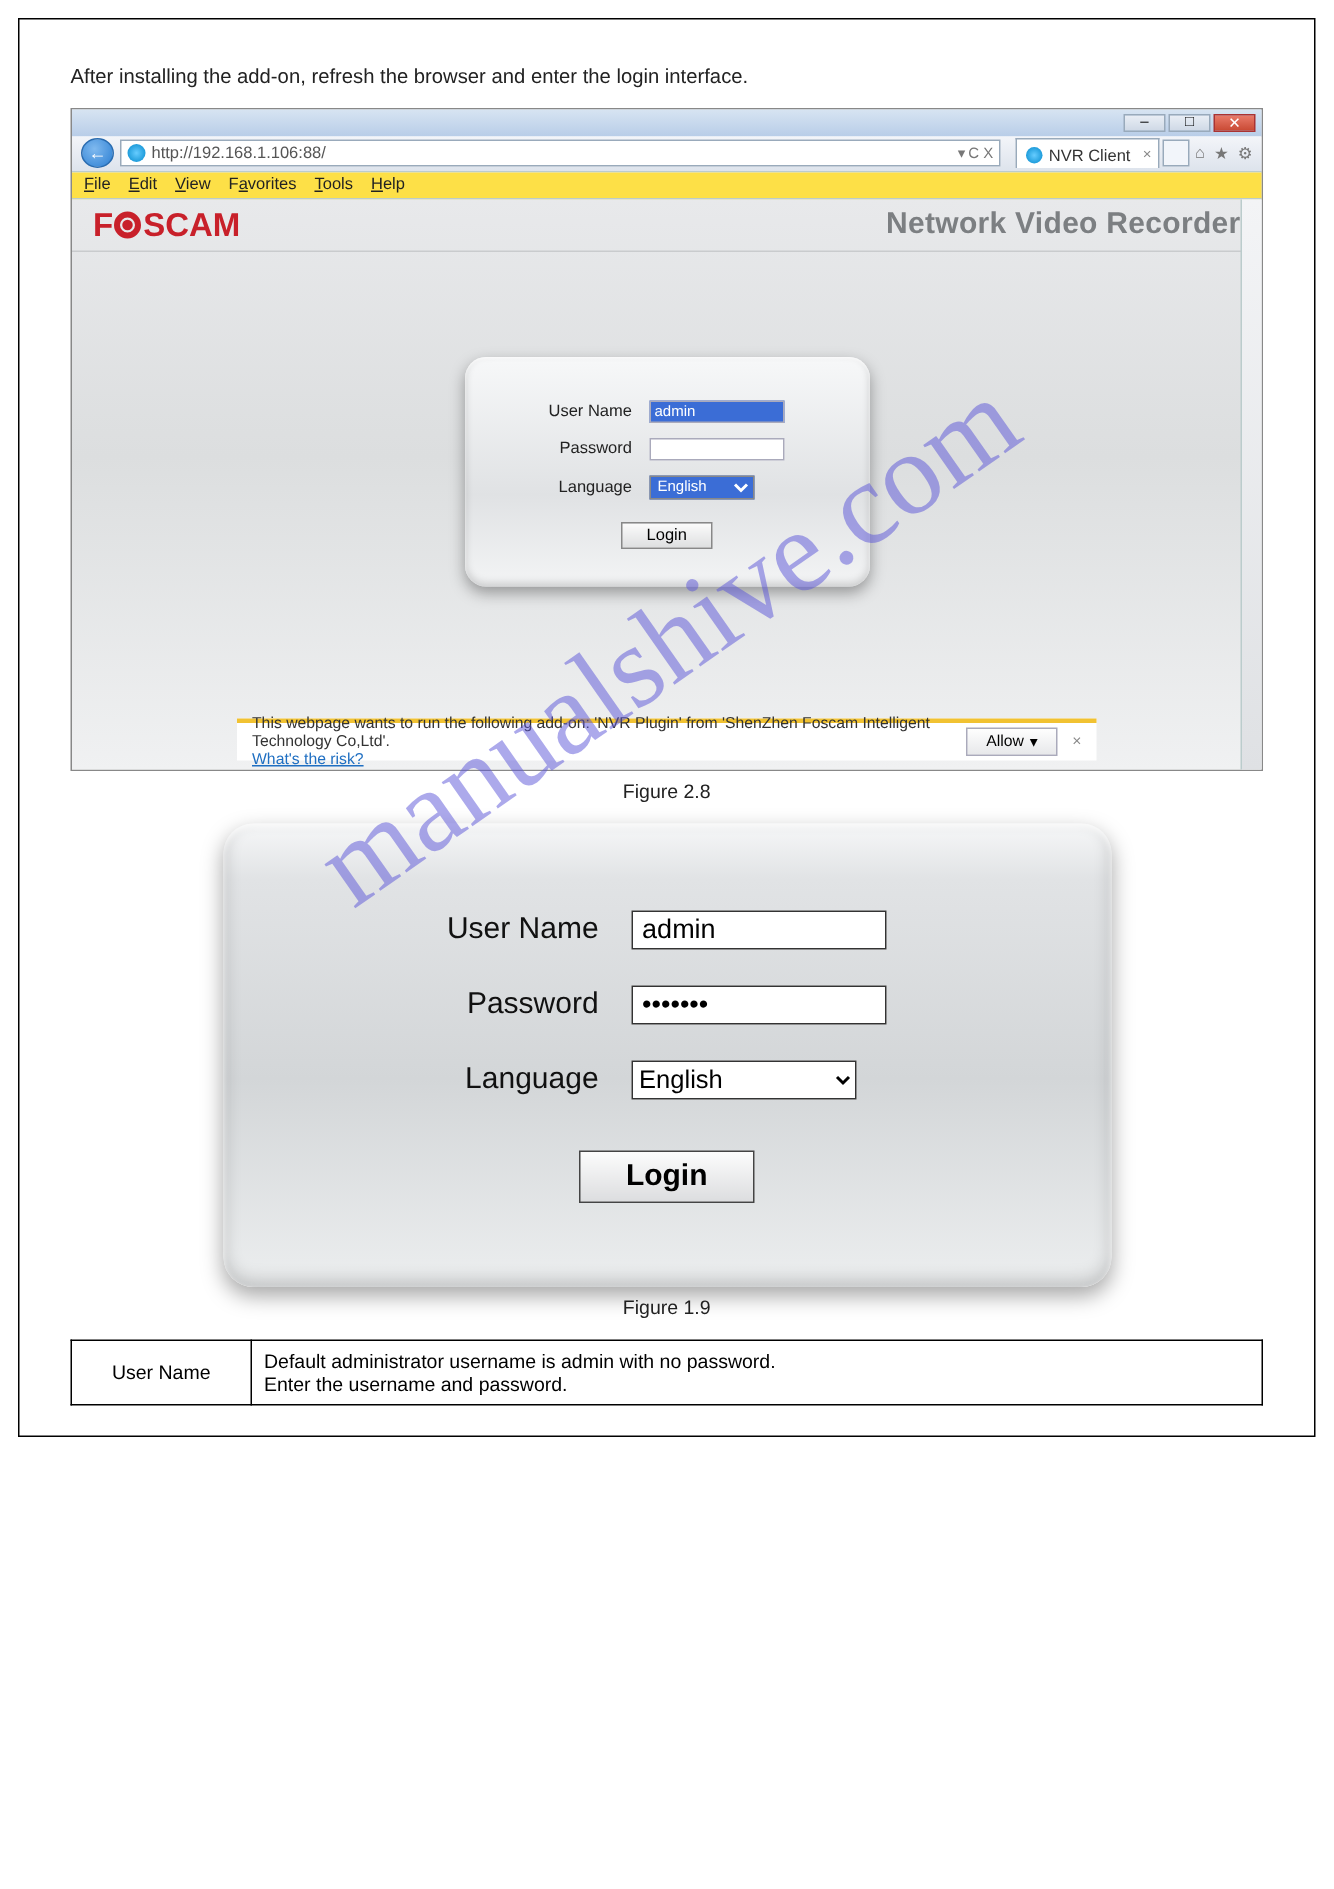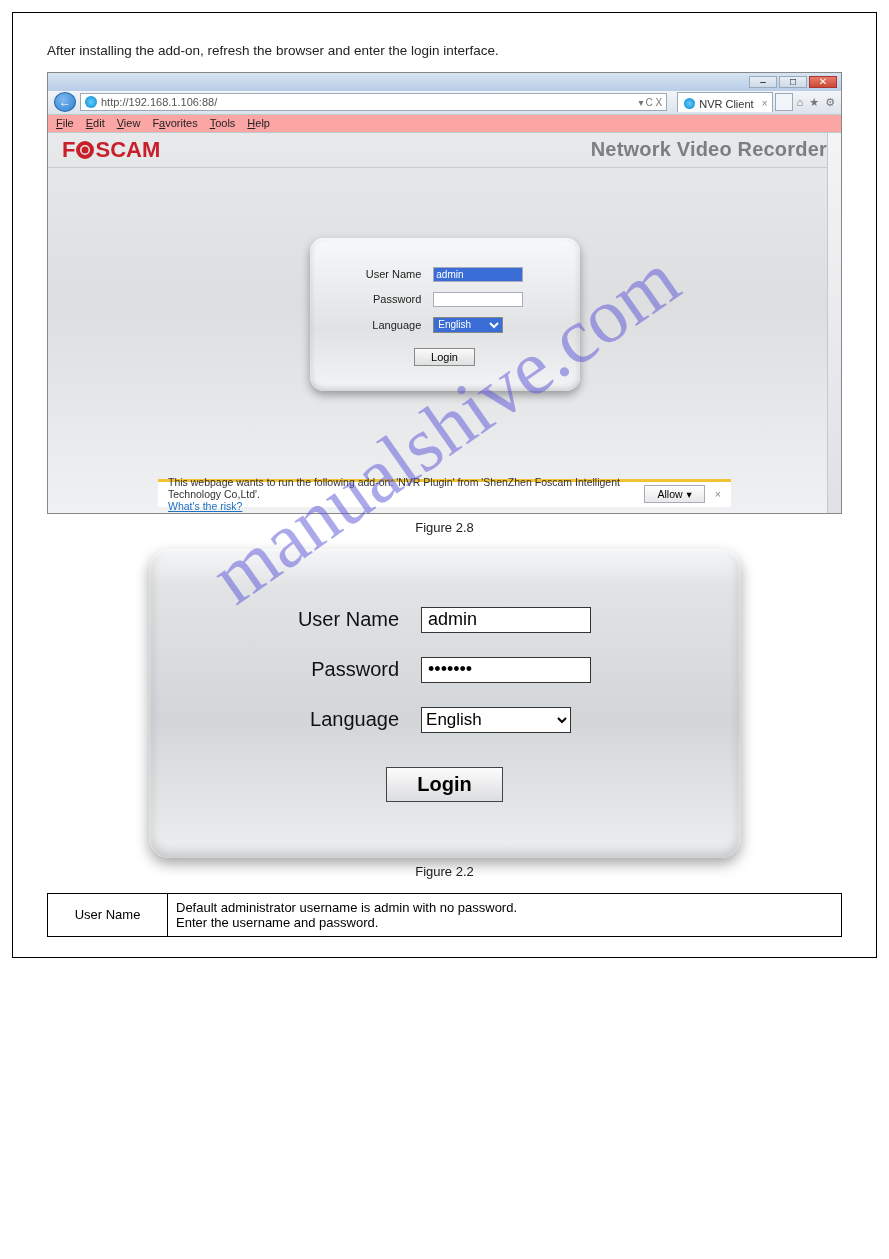--- a/index.html
+++ b/index.html
@@ -22,21 +22,21 @@
   .back-btn { width:22px; height:20px; background: radial-gradient(circle at 40% 35%, #7fb9ef, #2b7ed2); border-radius:50%; border:1px solid #2a6cb0; display:flex; align-items:center; justify-content:center; color:#fff; font-size:12px;}
   .addr-bar { flex:1; background:#fff; border:1px solid #9ab; height:18px; display:flex; align-items:center; padding:0 4px; gap:4px;}
   .ie-icon { width:12px; height:12px; background:radial-gradient(circle,#6cf,#08c); border-radius:50%; }
   .addr-text { flex:1; color:#555; white-space:nowrap; overflow:hidden;}
   .refresh-seg { display:flex; gap:2px; align-items:center; color:#777; font-size:10px;}
   .tab-area { display:flex; align-items:center; gap:2px; padding-left:6px;}
   .tab { background:#fff; border:1px solid #9ab; border-bottom:none; height:20px; padding:2px 18px 0 6px; font-size:11px; display:flex; align-items:center; gap:4px; position:relative;}
   .tab .x { position:absolute; right:4px; color:#888; font-size:10px;}
   .tab-icon{width:11px;height:11px;background:radial-gradient(circle,#6cf,#08c);border-radius:50%;}
   .newtab{width:18px;height:18px;border:1px solid #9ab;background:#f2f5fa;}
-  .menu-row { height:18px; background:#fca5a5; border-bottom:1px solid #bcc; display:flex; align-items:center; gap:12px; padding:0 8px; font-size:11px; color:#222;}
+  .menu-row { height:18px; background:#fde047; border-bottom:1px solid #bcc; display:flex; align-items:center; gap:12px; padding:0 8px; font-size:11px; color:#222;}
   .menu-item{cursor:default;}
   .menu-item u{text-decoration:underline;}
   .right-icons{margin-left:auto; display:flex; gap:6px; color:#777;}
 
   
   .page-body { background: linear-gradient(#e8e9eb 0%, #dcdedf 45%, #f0f1f2 100%); padding: 0 0 8px 0; position:relative; height: 380px;}
   .brand-bar { height: 34px; display:flex; align-items:center; padding:0 14px; }
   .brand-right { margin-left:auto; color:#7c7f82; font-weight:bold; font-size:20px; letter-spacing:0.2px;}
   .logo { display:flex; align-items:center; font-weight:900; font-size:22px; color:#c8202a; letter-spacing:0px; font-family: Arial Black, Arial, sans-serif;}
   .logo .O { display:inline-block; width:18px; height:18px; border:4px solid #c8202a; border-radius:50%; position:relative; margin:0 1px;}
@@ -188,21 +188,21 @@
       </tr>
       <tr>
             <td colspan="2" style="text-align:center; padding-top:22px;">
         <button class="btn-lg">Login</button>
       </td>
           </tr>
     </tbody>
       </table>
   </div>
 
-  <p class="fig-label">Figure 2.2</p>
+  <p class="fig-label">Figure 1.9</p>
 
   <table class="desc-table">
     <tbody>
     <tr>
       <td class="col1">User Name</td>
       <td style="white-space:pre-line;">Default administrator username is admin with no password.
 Enter the username and password.</td>
     </tr>
   </tbody>
     </table>

